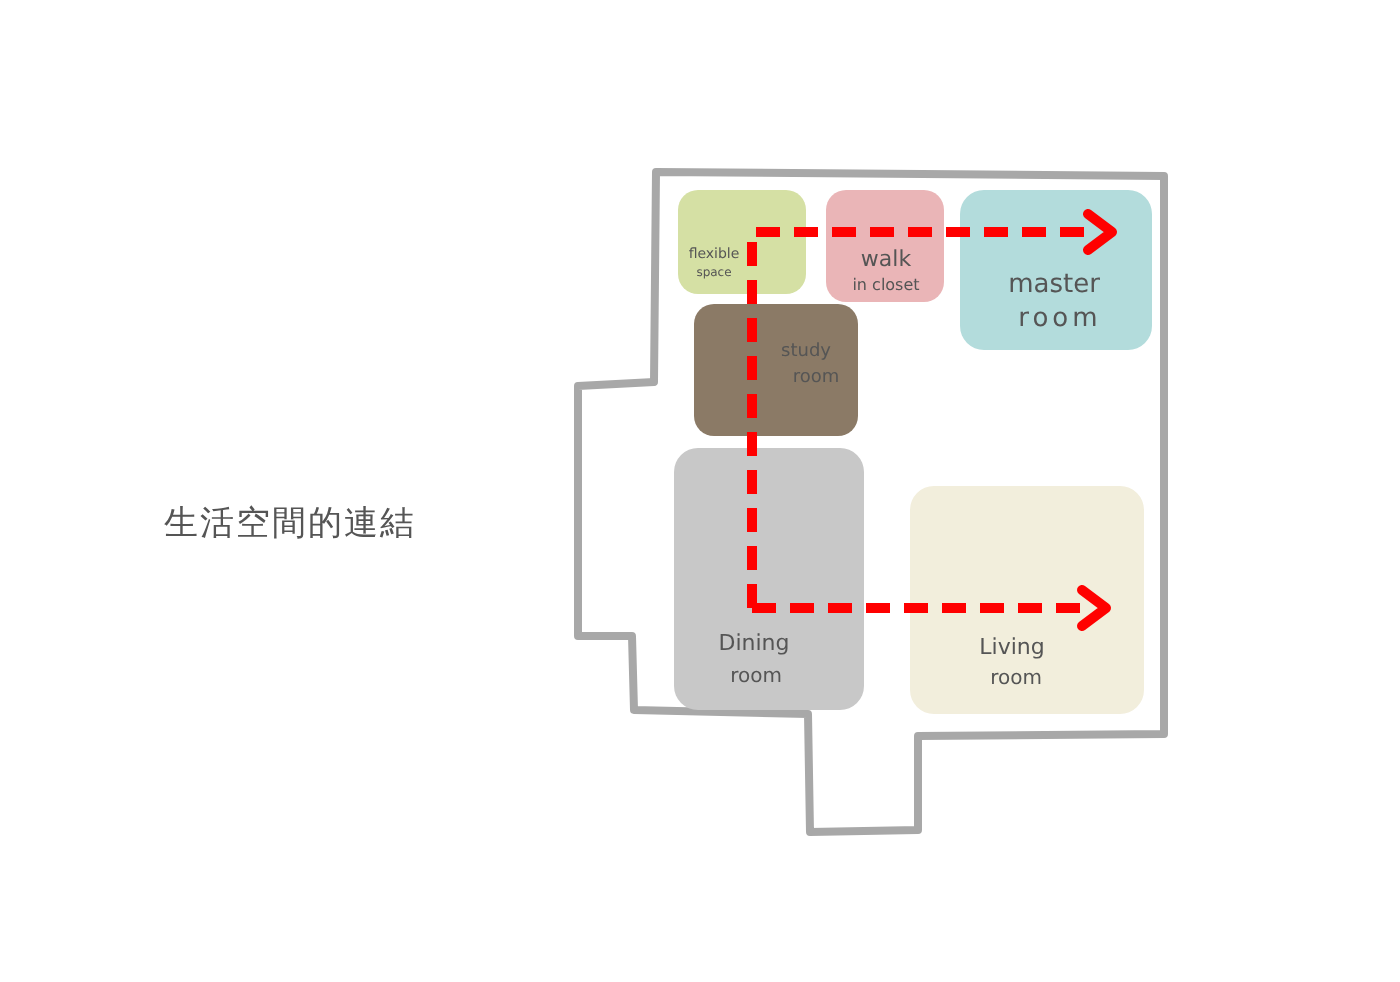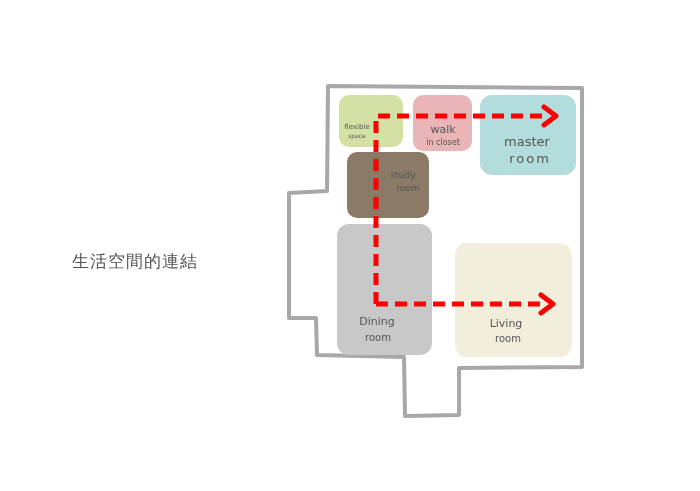--- a/index.html
+++ b/index.html
@@ -1,17 +1,17 @@
 <!DOCTYPE html>
 <html><head>
 <meta charset="utf-8">
 <style>
   html, body { margin: 0; padding: 0; }
   body { width: 700px; height: 491px; background: #ffffff; position: relative; overflow: hidden; font-family: "DejaVu Sans", sans-serif; }
-  .title { position: absolute; left: 72px; top: 250px; font-size: 17px; color: #555; letter-spacing: 1px; font-family: "DejaVu Sans", sans-serif; }
+  .title { position: absolute; left: 82px; top: 250px; font-size: 17px; color: #555; letter-spacing: 1px; font-family: "DejaVu Sans", sans-serif; }
   svg { position: absolute; left: 0; top: 0; }
   .lbl { font-family: "DejaVu Sans", sans-serif; fill: #555; }
 </style>
 </head>
 <body>
 
 <div class="title">生活空間的連結</div>
 
 <svg width="700" height="491" viewBox="0 0 700 491">
 

